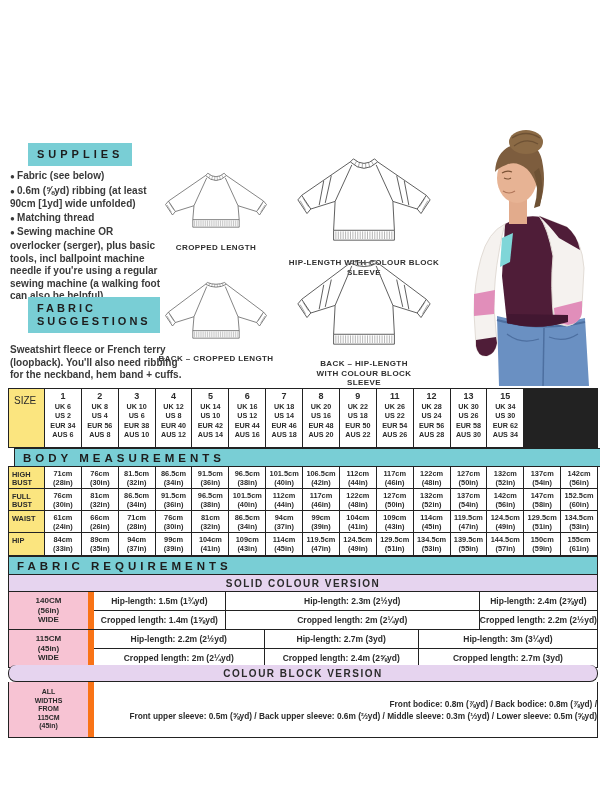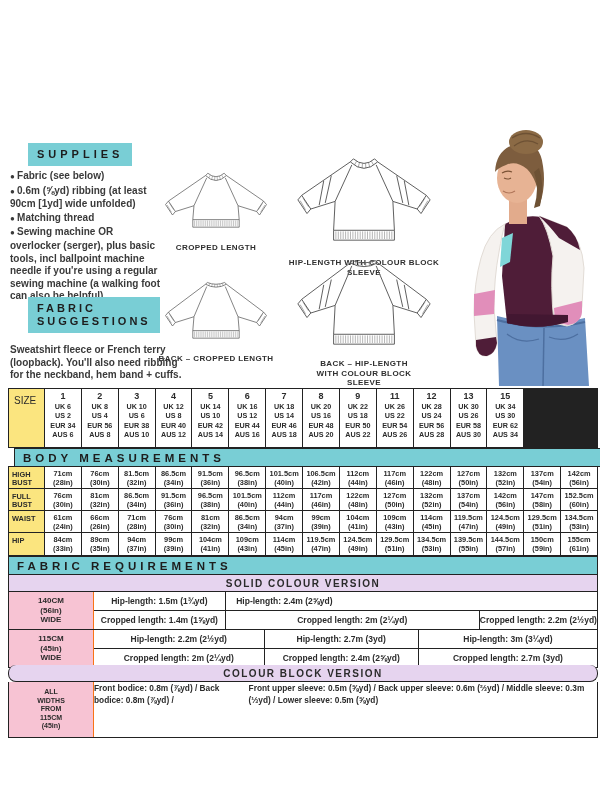--- a/index.html
+++ b/index.html
@@ -36,30 +36,30 @@
   .bm-cell{font-size:7.4px;font-weight:bold;line-height:9.2px;padding-top:2px;}
 
   .band{background:#e6d4ef;text-align:center;font-weight:bold;font-size:10px;
         letter-spacing:1.5px;line-height:17px;height:17px;
         border:1.5px solid #222;border-top:none;box-sizing:border-box;}
   .fr-wrap{border:1.5px solid #222;border-top:none;box-sizing:border-box;background:#fff;}
   .fr-block{display:flex;}
   .fr-labelcell{width:85px;background:#f7c3d3;font-size:8px;font-weight:bold;
         text-align:center;white-space:pre-line;line-height:9.6px;
         display:flex;align-items:center;justify-content:center;
-        border-right:1px solid #f97316;box-sizing:border-box;}
+        border-right:6px solid #f97316;box-sizing:border-box;}
   .fr-rows{flex:1;display:flex;flex-direction:column;}
   .fr-row{display:flex;height:18px;}
   .fr-row + .fr-row{border-top:1px solid #222;}
   .fr-block + .fr-block{border-top:1px solid #222;}
   .fr-cell{font-size:8.5px;font-weight:bold;line-height:18px;text-align:center;
            box-sizing:border-box;overflow:hidden;}
   .fr-cell + .fr-cell{border-left:1px solid #222;}
-  .cb-lines{flex:1;display:flex;justify-content:center;
-            font-size:8.3px;font-weight:bold;text-align:left;line-height:12px;}
+  .cb-lines{flex:1;display:flex;flex-direction:column;justify-content:center;
+            font-size:8.3px;font-weight:bold;text-align:right;line-height:12px;}
   .cb-label{font-size:7px;line-height:8.6px;}
 </style>
 </head>
 <body>
 
 <div class="page">
 
   <div class="abs" style="left:28px;top:143px;">
     <span class="h-box">SUPPLIES</span>
   </div>
@@ -597,20 +597,21 @@
   <div class="abs band" style="left:8px;top:575px;width:590px;">SOLID COLOUR VERSION</div>
 
   <div class="abs fr-wrap" style="left:8px;top:592px;width:590px;">
       <div class="fr-block">
         <div class="fr-labelcell">140CM
 (56in)
 WIDE</div>
         <div class="fr-rows">
           <div class="fr-row">
             <div class="fr-cell" style="flex: 0 0 26%;">Hip-length: 1.5m (1¾yd)</div>
+            <div class="fr-cell" style="flex: 0 0 50.5%;">Hip-length: 2.3m (2½yd)</div>
             <div class="fr-cell" style="flex: 0 0 23.5%;">Hip-length: 2.4m (2⅝yd)</div>
           </div>
           <div class="fr-row">
             <div class="fr-cell" style="flex: 0 0 26%;">Cropped length: 1.4m (1⅝yd)</div>
             <div class="fr-cell" style="flex: 0 0 50.5%;">Cropped length: 2m (2¼yd)</div>
             <div class="fr-cell" style="flex: 0 0 23.5%;">Cropped length: 2.2m (2½yd)</div>
           </div>
         </div>
       </div>
       <div class="fr-block">

